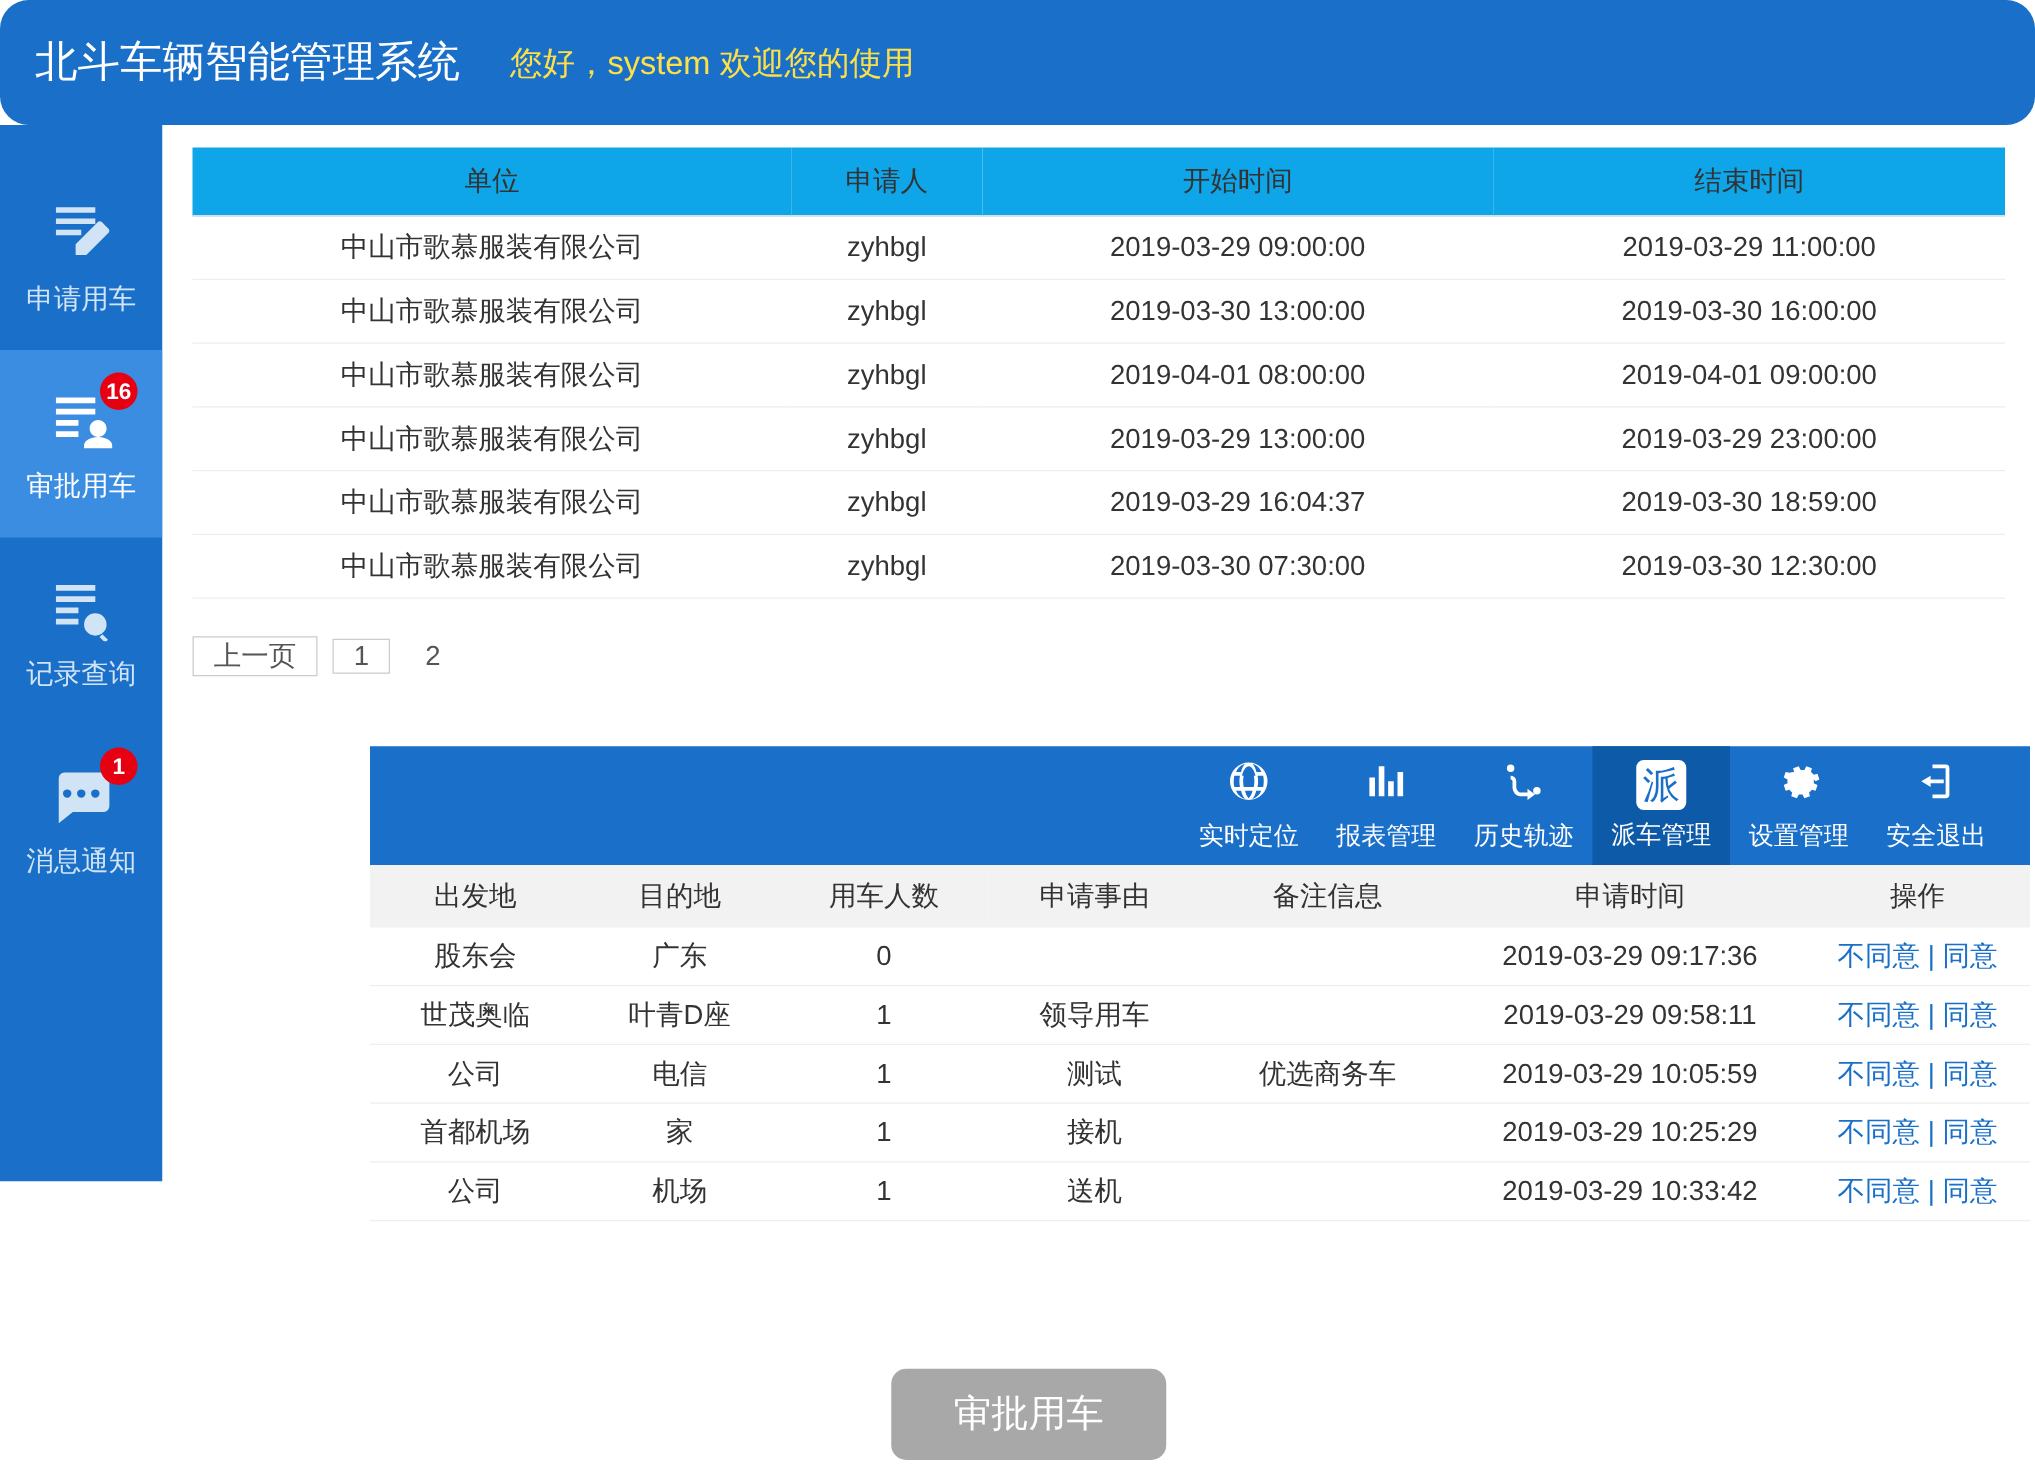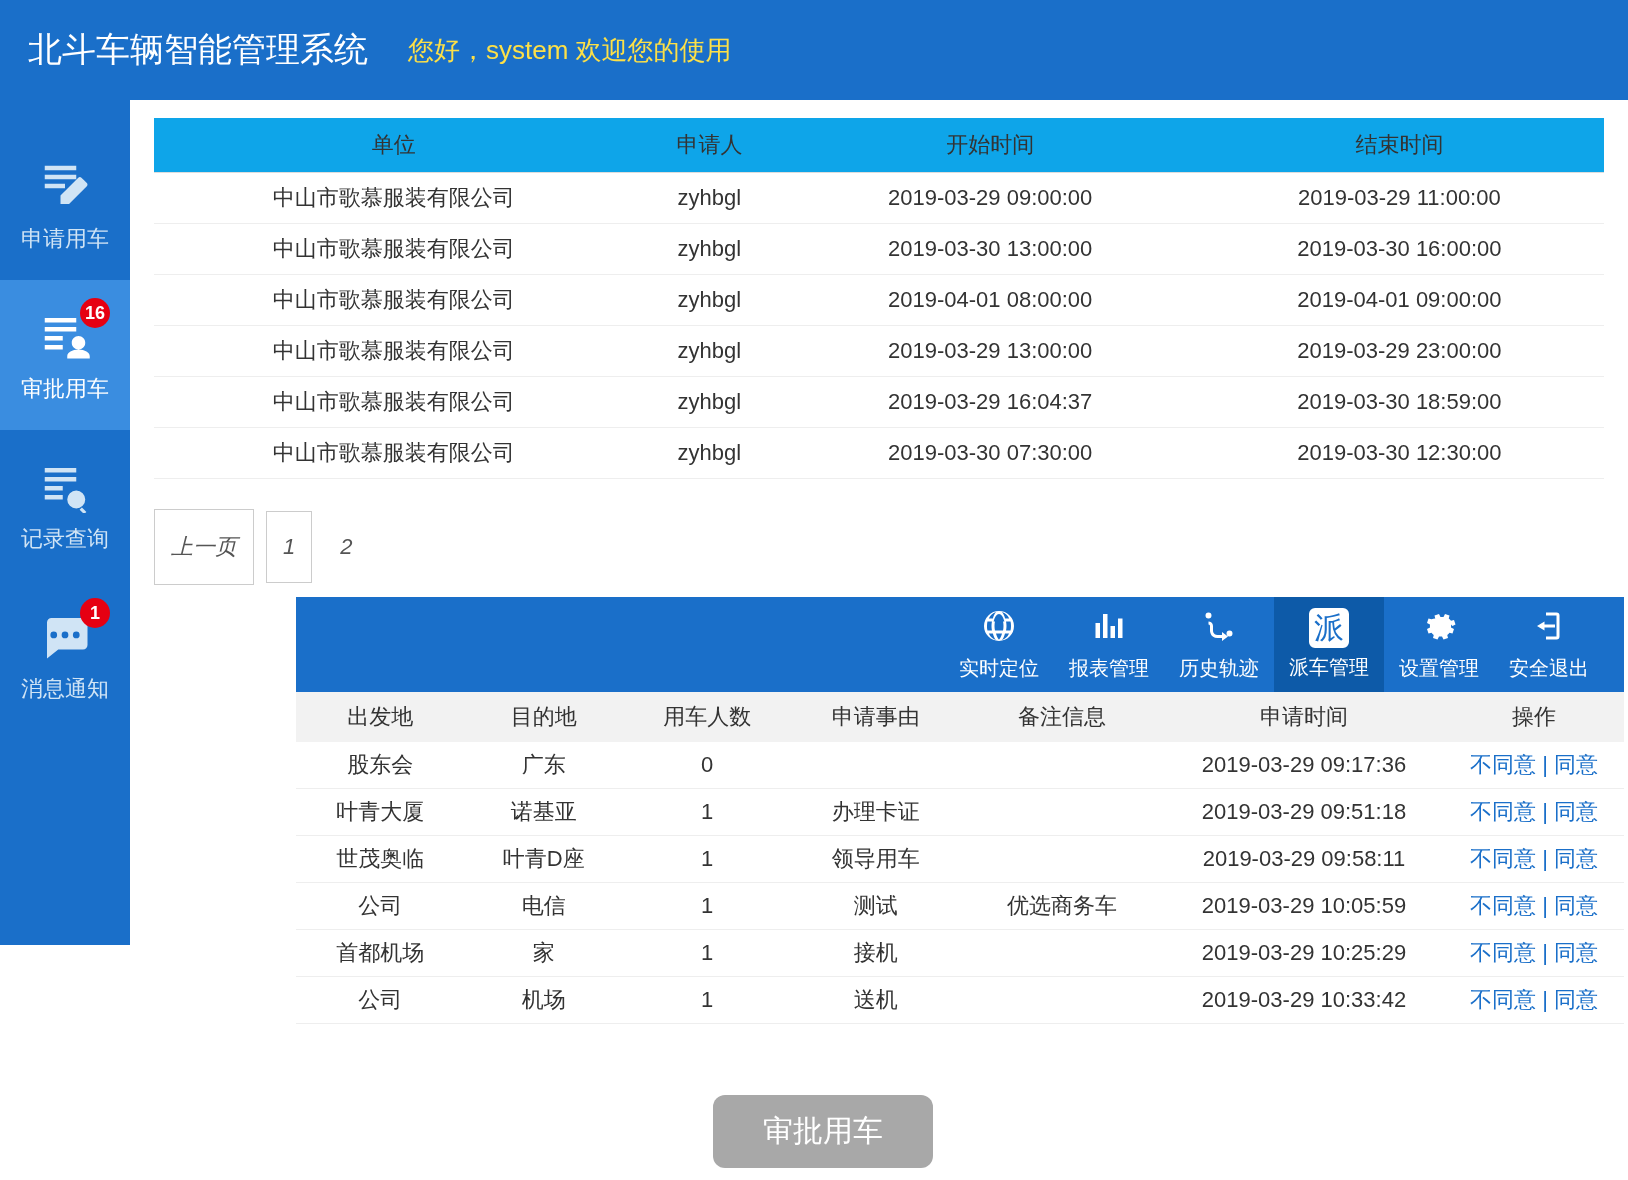--- a/index.html
+++ b/index.html
@@ -1,36 +1,36 @@
 <!DOCTYPE html>
 <html><head>
 <meta charset="utf-8">
 <style>
 * { box-sizing: border-box; margin: 0; padding: 0; }
 body { font-family: "Microsoft YaHei", Arial, sans-serif; background: #fff; width: 1628px; height: 1180px; position: relative; overflow: hidden; }
 
-.header { background: #1a6fc9; height: 100px; display: flex; align-items: center; padding-left: 28px; color: #fff; }
+.header { background: #1a6fc9; height: 100px; display: flex; align-items: center; padding-left: 28px; color: #fff; border-radius: 23px; }
 .header-title { font-size: 34px; font-weight: 500; margin-right: 40px; }
 .header-welcome { font-size: 26px; color: #fde047; }
 
 .body-wrap { display: flex; height: 845px; }
 .sidebar { width: 130px; background: #1a6fc9; display: flex; flex-direction: column; padding-top: 30px; }
 .sidebar-item { display: flex; flex-direction: column; align-items: center; justify-content: center; height: 150px; color: #d0e4f5; cursor: pointer; position: relative; font-size: 22px; }
 .sidebar-item.active { background: #3a8de0; color: #fff; }
 .sidebar-item .icon-box { width: 60px; height: 60px; display: flex; align-items: center; justify-content: center; margin-bottom: 8px; }
 .sidebar-item svg { width: 54px; height: 54px; fill: currentColor; }
 .badge { position: absolute; top: 18px; right: 20px; background: #e60012; color: #fff; border-radius: 50%; min-width: 30px; height: 30px; display: flex; align-items: center; justify-content: center; font-size: 18px; font-weight: bold; padding: 0 4px; }
 
 .main { flex: 1; padding: 18px 24px; background: #fff; position: relative; }
 table.t1 { width: 100%; border-collapse: collapse; font-size: 22px; color: #333; }
 table.t1 th { background: #0ea5e9; padding: 12px 8px; font-weight: 500; text-align: center; border-bottom: 1px solid #ddd; }
 table.t1 td { padding: 10px 8px; text-align: center; border-bottom: 1px solid #eee; }
 
 .pager { margin-top: 30px; display: flex; gap: 12px; align-items: center; font-size: 22px; }
-.pager-btn { border: 1px solid #ccc; background: #fff; padding: 22px 16px; cursor: pointer; color: #555; font-style: italic; }
+.pager-btn { border: 1px solid #ccc; background: #fff; padding: 0 16px; cursor: pointer; color: #555; }
 
 .overlay { position: absolute; left: 295px; top: 596px; width: 1330px; background: #fff; border: 1px solid #fff; }
 .toolbar { background: #1a6fc9; height: 95px; display: flex; justify-content: flex-end; padding-right: 20px; }
 .tool-item { width: 110px; display: flex; flex-direction: column; align-items: center; justify-content: center; color: #fff; font-size: 20px; cursor: pointer; }
 .tool-item.active { background: #0d5aa8; }
 .tool-item svg { width: 36px; height: 36px; fill: #fff; margin-bottom: 6px; }
 .tool-item .pai { font-size: 30px; font-weight: 500; border: 2px solid #fff; border-radius: 6px; width: 40px; height: 40px; display: flex; align-items: center; justify-content: center; margin-bottom: 6px; background:#fff; color:#1a6fc9; }
 
 table.t2 { width: 100%; border-collapse: collapse; font-size: 22px; color: #333; }
 table.t2 th { background: #f2f2f2; padding: 10px 8px; font-weight: 400; text-align: center; }
@@ -194,29 +194,20 @@
         <tr>
           <td>股东会</td>
           <td>广东</td>
           <td>0</td>
           <td></td>
           <td></td>
           <td>2019-03-29 09:17:36</td>
           <td><span class="action-link">不同意</span><span style="color: rgb(26, 111, 201);"> | </span><span class="action-link">同意</span></td>
         </tr>
         <tr>
-          <td>叶青大厦</td>
-          <td>诺基亚</td>
-          <td>1</td>
-          <td>办理卡证</td>
-          <td></td>
-          <td>2019-03-29 09:51:18</td>
-          <td><span class="action-link">不同意</span><span style="color: rgb(26, 111, 201);"> | </span><span class="action-link">同意</span></td>
-        </tr>
-        <tr>
           <td>世茂奥临</td>
           <td>叶青D座</td>
           <td>1</td>
           <td>领导用车</td>
           <td></td>
           <td>2019-03-29 09:58:11</td>
           <td><span class="action-link">不同意</span><span style="color: rgb(26, 111, 201);"> | </span><span class="action-link">同意</span></td>
         </tr>
         <tr>
           <td>公司</td>

